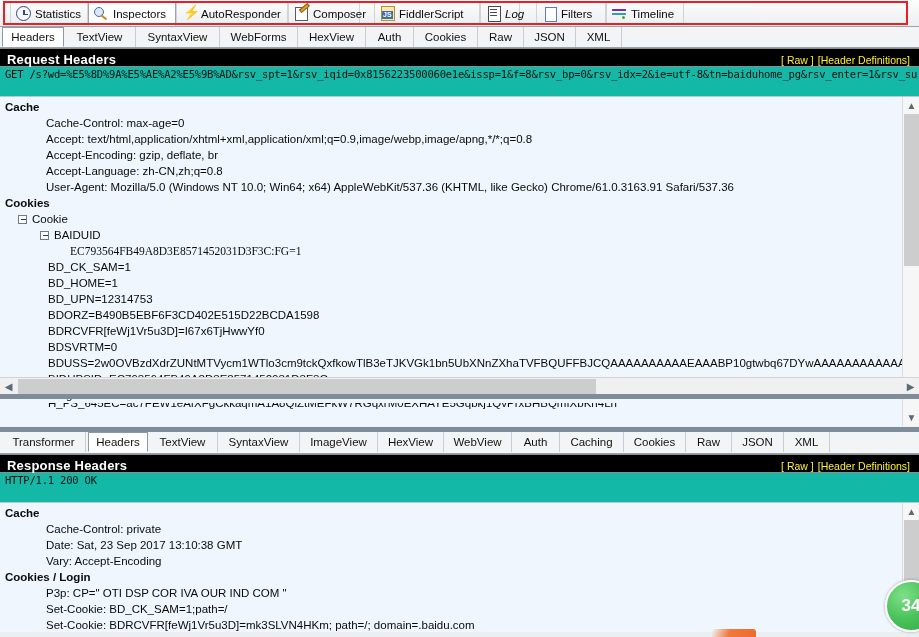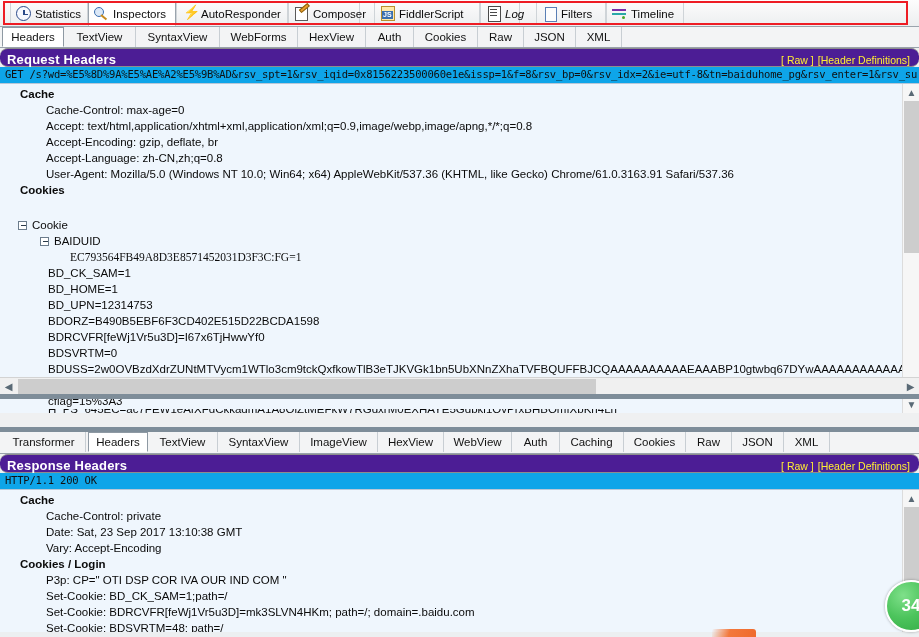--- a/index.html
+++ b/index.html
@@ -148,60 +148,59 @@
   .splitter {
     position: absolute; left: 0; width: 919px; height: 5px;
     background: #7e8d99;
   }
 
   
   .panel { position: absolute; left: 0; width: 919px; }
   .panel-title {
     position: relative;
     height: 19px;
-    background: #4c1d95;
+    background: #000000;
     border-top: 1px solid #8d8d8d;
     border-bottom: 1px solid #8d8d8d;
     display: flex; align-items: center;
     padding: 4px 4px 0 7px;
-    border-radius: 8px;
   }
   .panel-title .title-text {
     font-size: 13px; font-weight: bold; color: #ffffff;
     letter-spacing: 0.2px;
   }
   .panel-title .links {
     margin-left: auto; display: flex; gap: 4px; padding-right: 5px;
   }
   .panel-title .links span {
     font-size: 10.5px; color: #ffee33;
   }
   .statusline {
-    background: #0ea5e9;
+    background: #14b8a6;
     border-bottom: 1px solid #b8c8d8;
-    height: 17px;
+    height: 30px;
     font-family: "DejaVu Sans Mono", "Liberation Mono", monospace;
     font-size: 10.5px; color: #101010;
     padding: 1px 0 0 5px;
     white-space: nowrap; overflow: hidden;
     letter-spacing: -0.2px;
   }
   .headers-body {
     position: relative;
     background: #eff6fd;
     overflow: hidden;
   }
   .hrow {
     font-size: 11.5px; color: #0a0a0a;
     line-height: 16px; height: 16px;
     white-space: nowrap; overflow: hidden;
   }
-  .hrow.grp { font-weight: bold; padding-left: 20px; }
+  .hrow.grp { font-weight: bold; padding-left: 5px; }
   .hrow.itm { padding-left: 46px; }
-  .hrow.tree1 { padding-left: 18px; display: flex; align-items: center; gap: 5px; margin-top: 19px; }
+  .hrow.tree1 { padding-left: 18px; display: flex; align-items: center; gap: 5px; }
   .hrow.tree2 { padding-left: 40px; display: flex; align-items: center; gap: 5px; }
   .hrow.tree3 { padding-left: 70px; font-family: Liberation Serif, serif; }
   .hrow.ck    { padding-left: 48px; }
   .expander {
     width: 9px; height: 9px; border: 1px solid #6b7c8c;
     background: #ffffff; position: relative; flex: 0 0 9px;
   }
   .expander::before {
     content: ""; position: absolute; left: 1.5px; top: 3.5px;
     width: 5px; height: 1px; background: #2a3a4a;

